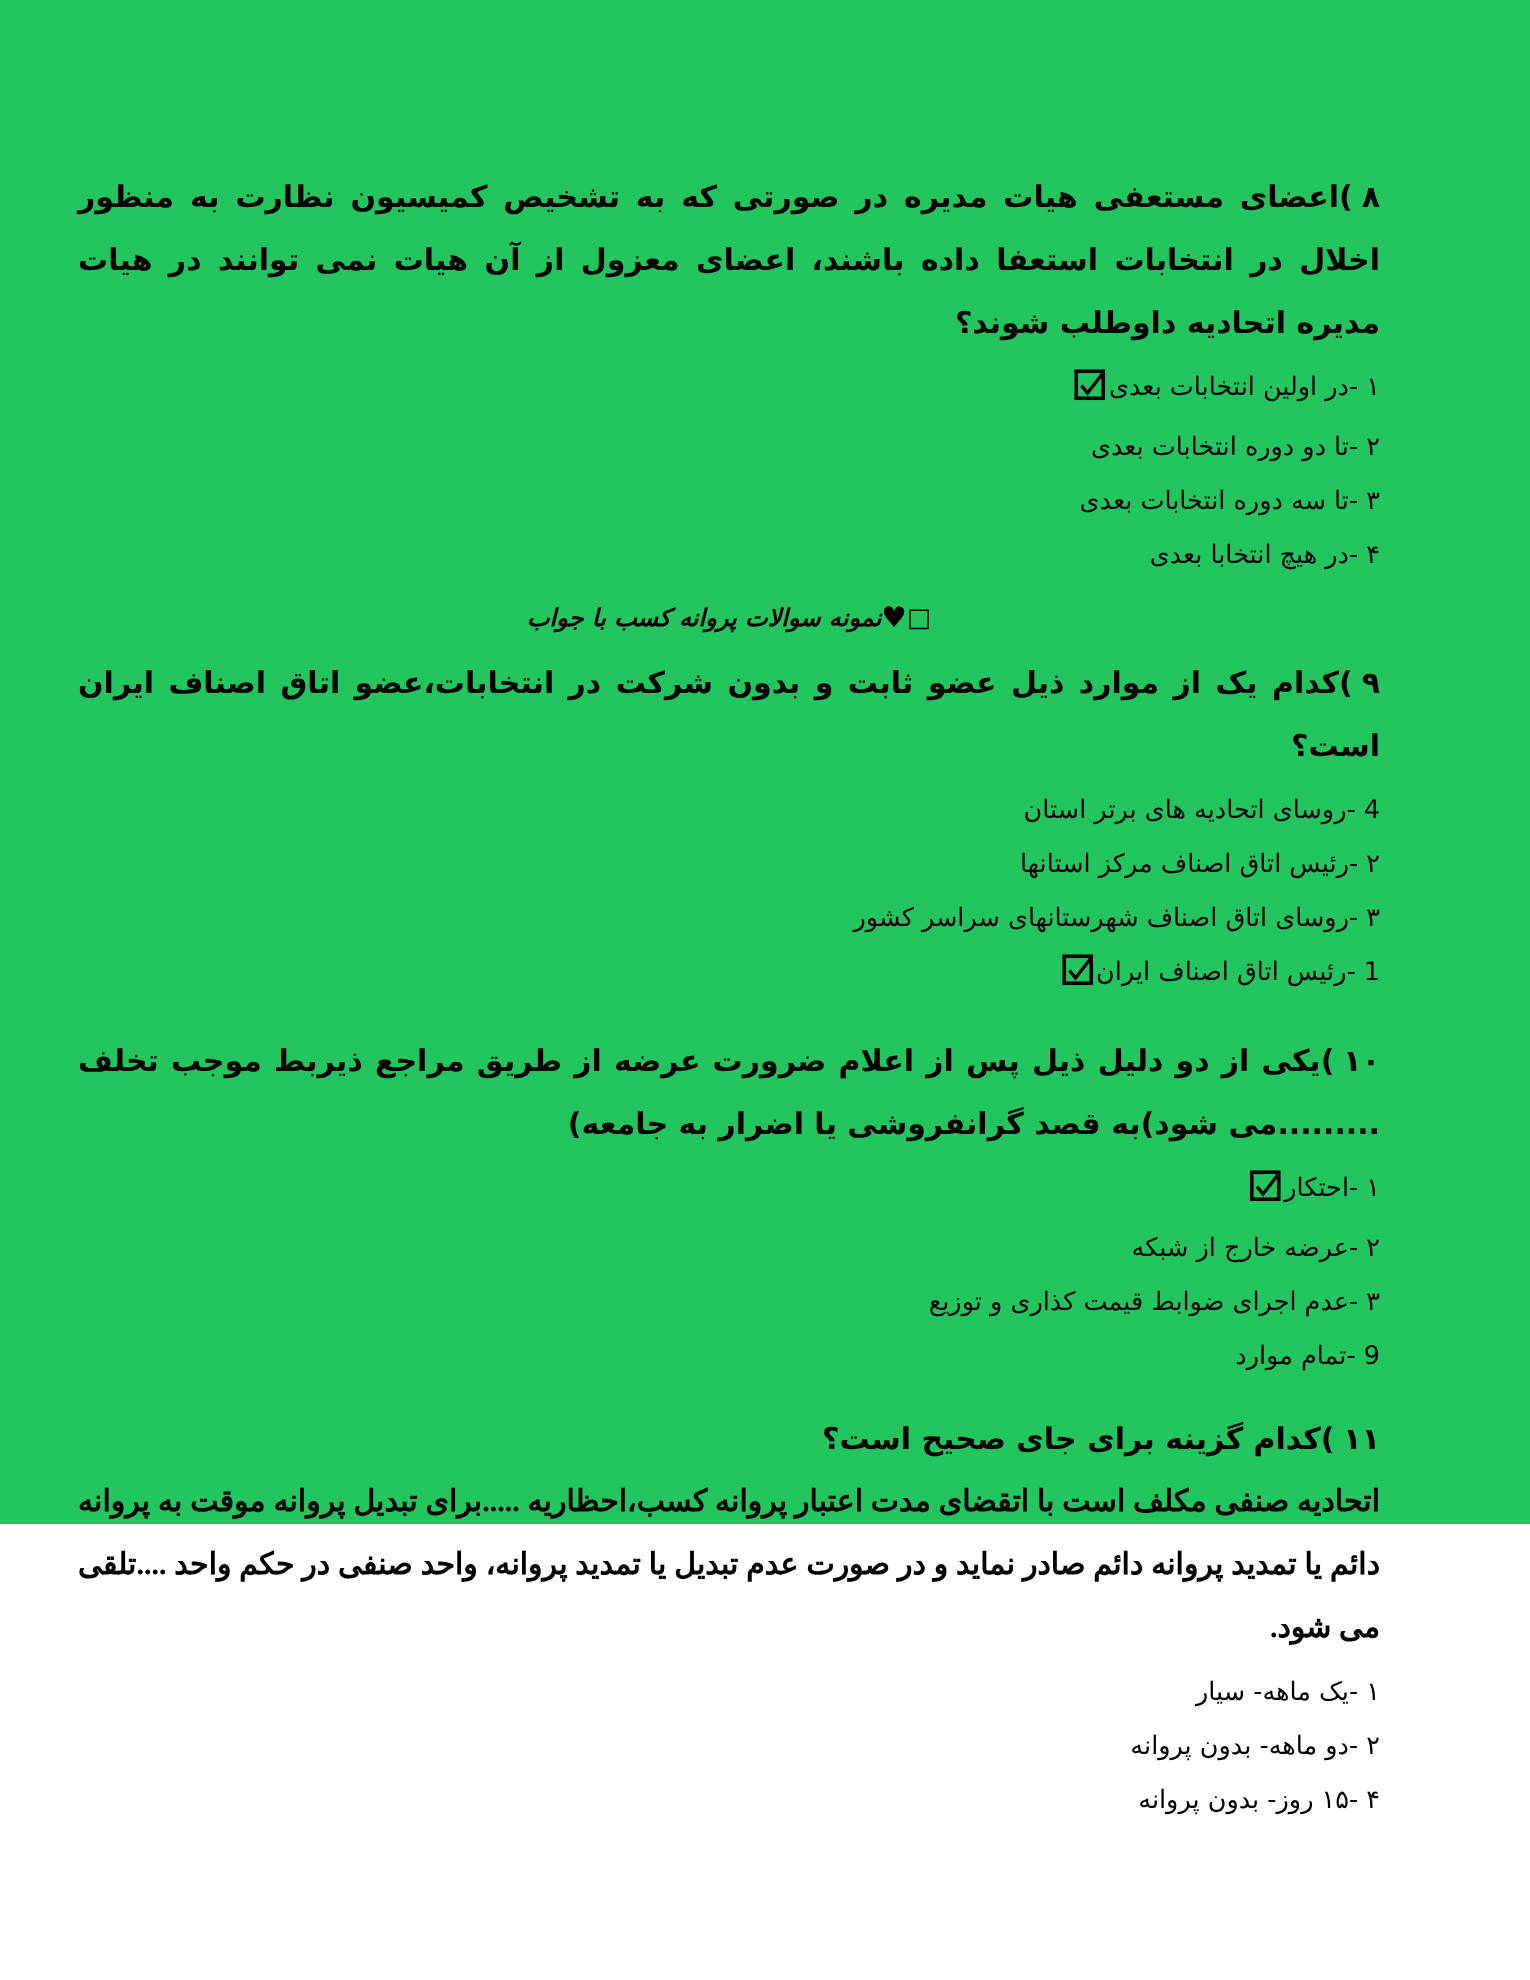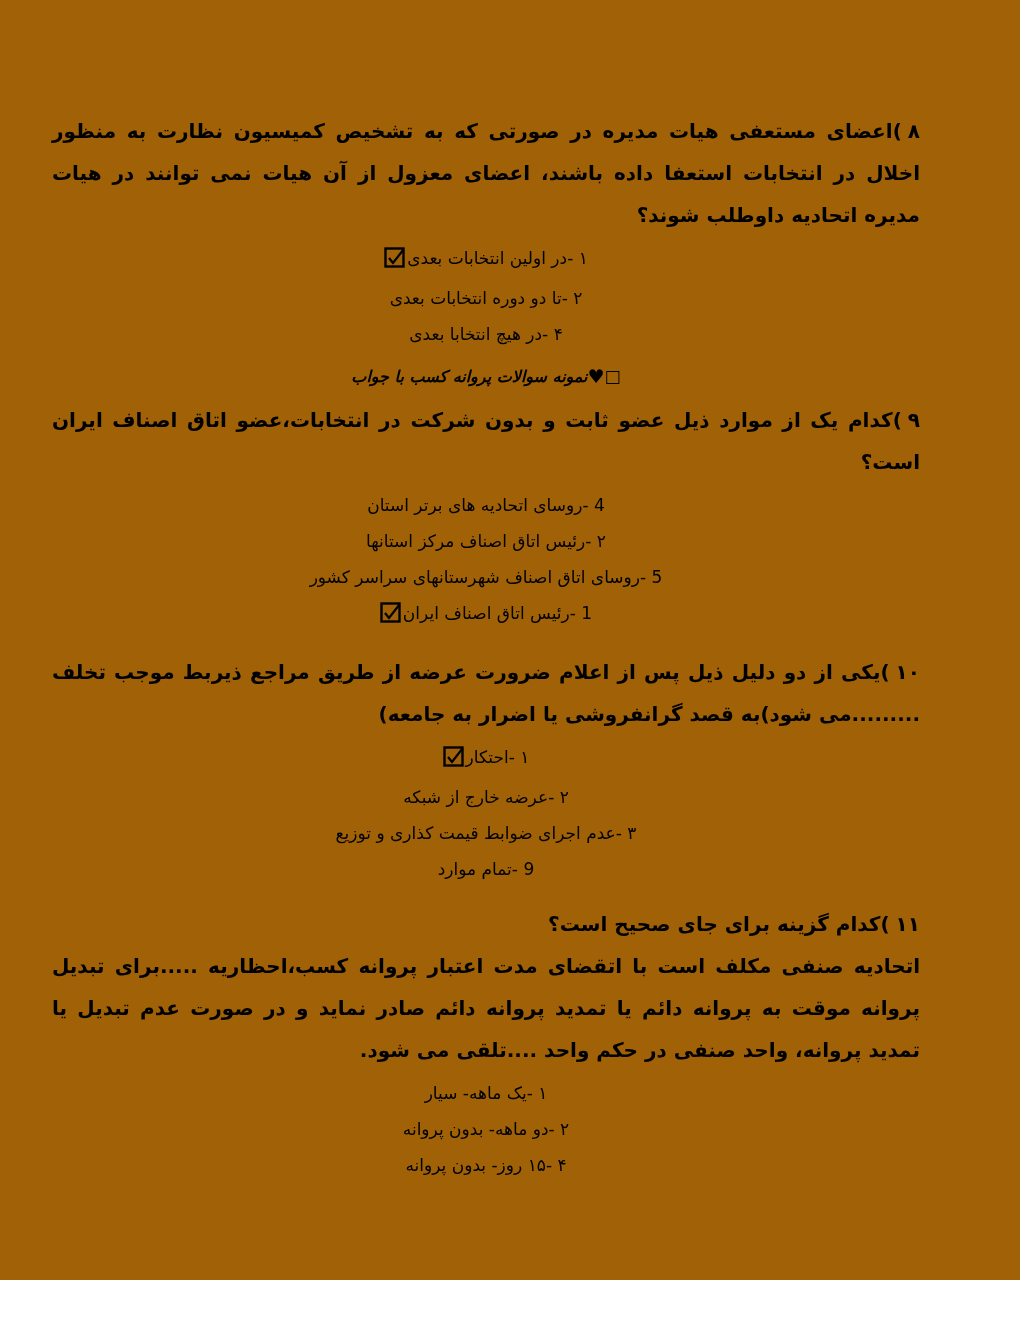--- a/index.html
+++ b/index.html
@@ -7,22 +7,22 @@
     width: 1020px;
     height: 1320px;
     background: #ffffff;
     color: #000000;
     font-family: "DejaVu Sans", sans-serif;
     direction: rtl;
     overflow: hidden;
   }
   .page {
     width: 1020px;
-    height: 1280px;
-    background: #a16207;
+    height: 1016px;
+    background: #22c55e;
     box-sizing: border-box;
     padding: 110px 100px 0 52px;
   }
   .question { margin: 0; }
   .q-title {
     margin: 0;
     font-size: 20px;
     font-weight: bold;
     line-height: 42px;
     text-align: justify;
@@ -30,27 +30,28 @@
   }
   .q-num { white-space: nowrap; }
   .q-paren { margin-right: 6px; display: inline-block; }
   .q-body {
     margin: 0;
     font-size: 20px;
     font-weight: bold;
     line-height: 42px;
     text-align: justify;
     text-align-last: right;
+    font-family: Liberation Serif, serif;
   }
   .options { margin: 4px 0 8px 0; text-align: right; }
   .option {
     font-size: 17px;
     font-weight: normal;
     line-height: 36px;
-    text-align: center;
+    text-align: right;
     white-space: nowrap;
   }
   .cb { display: inline-block; vertical-align: -4px; margin-right: 2px; }
   .cb svg { display: inline-block; }
   .watermark {
     text-align: center;
     font-size: 16px;
     font-weight: bold;
     margin: 12px 0 10px 0;
     line-height: 24px;
@@ -66,32 +67,33 @@
 <div class="page">
 
   <section class="question">
     <p class="q-title"><span class="q-num">۸</span><span class="q-paren" dir="ltr">(</span><span class="q-text">اعضای مستعفی هیات مدیره در صورتی که به تشخیص کمیسیون نظارت به منظور اخلال در انتخابات استعفا داده باشند، اعضای معزول از آن هیات نمی توانند در هیات مدیره اتحادیه داوطلب شوند؟</span></p>
     <div class="options">
       <div class="option"><span>۱ -در اولین انتخابات بعدی</span><span class="cb"><svg width="21" height="21" viewBox="0 0 21 21">
               <rect x="1.5" y="1.5" width="18" height="18" fill="none" stroke="#000" stroke-width="2.4"></rect>
               <polyline points="5,11 9,16 19.5,2.5" fill="none" stroke="#000" stroke-width="2.2"></polyline>
             </svg></span></div>
       <div class="option"><span>۲ -تا دو دوره انتخابات بعدی</span></div>
+      <div class="option"><span>۳ -تا سه دوره انتخابات بعدی</span></div>
       <div class="option"><span>۴ -در هیچ انتخابا بعدی</span></div>
     </div>
   </section>
 
   <div class="watermark"><span class="square">□</span><span class="heart">♥</span><span>نمونه سوالات پروانه کسب با جواب</span></div>
 
   <section class="question">
     <p class="q-title"><span class="q-num">۹</span><span class="q-paren" dir="ltr">(</span><span class="q-text">کدام یک از موارد ذیل عضو ثابت و بدون شرکت در انتخابات،عضو اتاق اصناف ایران است؟</span></p>
     <div class="options">
       <div class="option"><span>4 -روسای اتحادیه های برتر استان</span></div>
       <div class="option"><span>۲ -رئیس اتاق اصناف مرکز استانها</span></div>
-      <div class="option"><span>5 -روسای اتاق اصناف شهرستانهای سراسر کشور</span></div>
+      <div class="option"><span>۳ -روسای اتاق اصناف شهرستانهای سراسر کشور</span></div>
       <div class="option"><span>1 -رئیس اتاق اصناف ایران</span><span class="cb"><svg width="21" height="21" viewBox="0 0 21 21">
               <rect x="1.5" y="1.5" width="18" height="18" fill="none" stroke="#000" stroke-width="2.4"></rect>
               <polyline points="5,11 9,16 19.5,2.5" fill="none" stroke="#000" stroke-width="2.2"></polyline>
             </svg></span></div>
     </div>
   </section>
 
   <div class="q-gap"></div>
 
   <section class="question">

